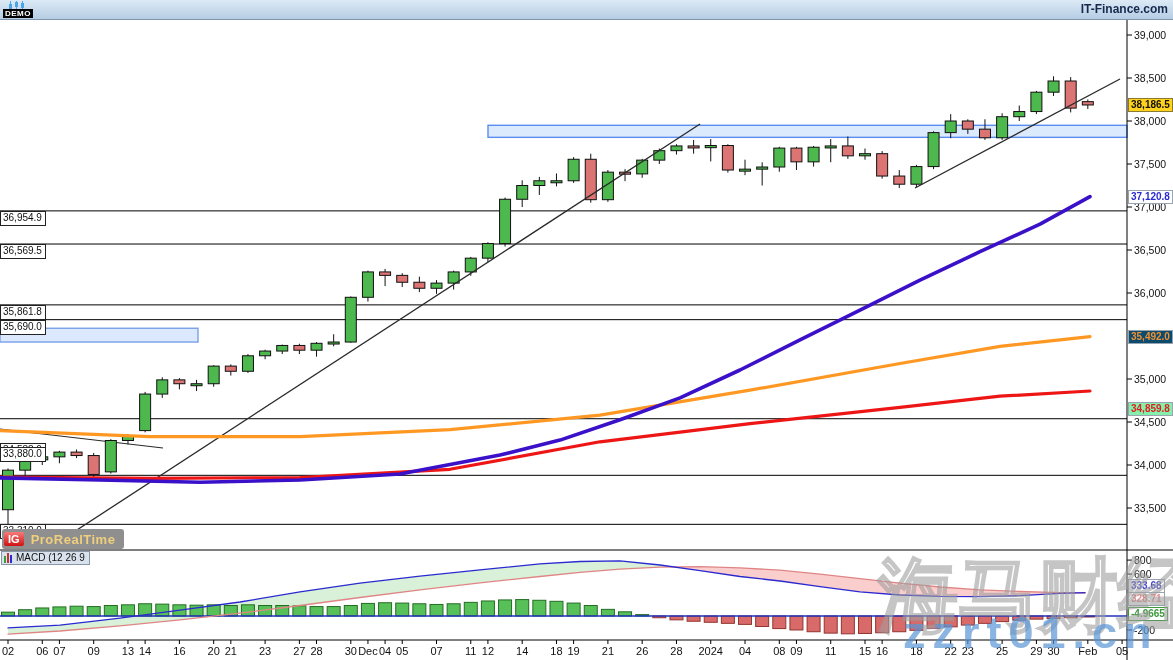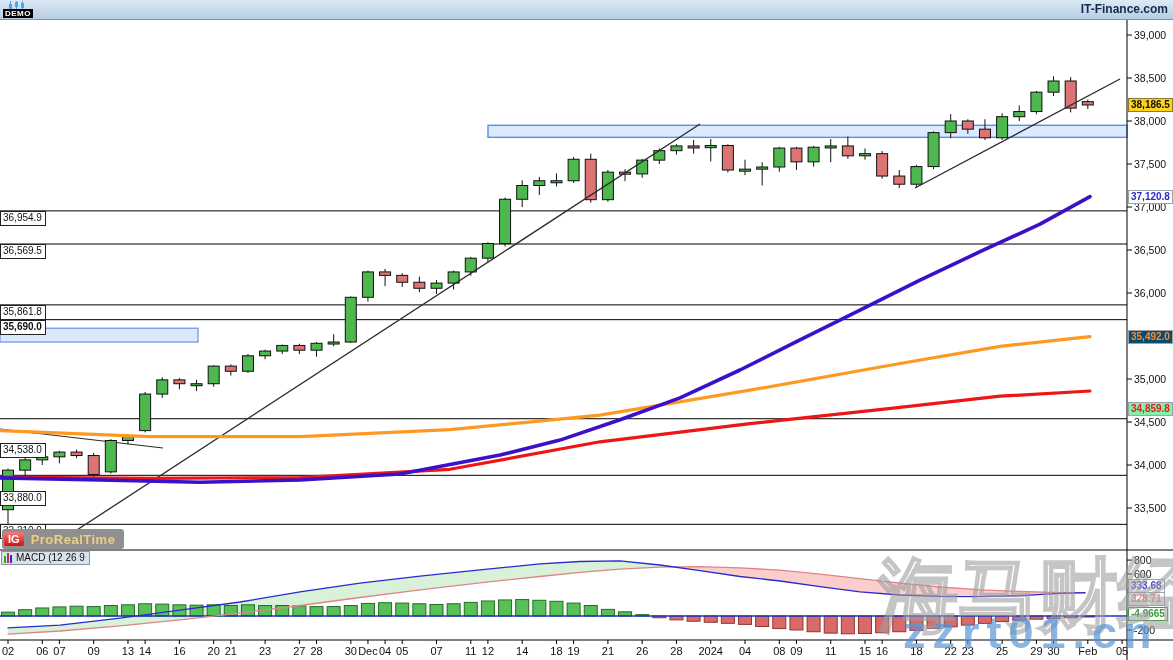--- a/index.html
+++ b/index.html
@@ -352,23 +352,23 @@
       <div class="rtag" style="top: 409px; background: #86efac; color: rgb(224, 32, 32); border-color: rgb(152, 164, 176);">34,859.8</div>
       <div class="rtick" style="top: 560.08px;">800</div>
       <div class="rtick" style="top: 574.06px;">600</div>
       <div class="rtick" style="top: 629.98px;">-200</div>
       <div class="rtag" style="top: 586px; color: rgb(68, 68, 221); border-color: rgb(152, 164, 176);">333.68</div>
       <div class="rtag" style="top: 599px; color: rgb(233, 138, 138); border-color: rgb(152, 164, 176);">328.71</div>
       <div class="rtag" style="top: 614px; color: rgb(58, 154, 58); border-color: rgb(58, 154, 58);">-4.9665</div>
       <div class="lvl" style="top: 210.879px;">36,954.9</div>
       <div class="lvl" style="top: 244.023px;">36,569.5</div>
       <div class="lvl" style="top: 304.885px;">35,861.8</div>
-      <div class="lvl" style="top: 319.66px; font-weight: bold;">35,690.0</div>
+      <div class="lvl" style="top: 319.66px;">35,690.0</div>
       <div class="lvl" style="top: 443px;">34,538.0</div>
-      <div class="lvl" style="top: 491px; text-align: center;">33,880.0</div>
+      <div class="lvl" style="top: 447px; text-align: center;">33,880.0</div>
       <div class="lvl" style="top: 524.34px;">33,310.0</div>
       <div class="ttick" style="left: 8px;">02</div>
       <div class="ttick" style="left: 42.28px;">06</div>
       <div class="ttick" style="left: 59.42px;">07</div>
       <div class="ttick" style="left: 93.7px;">09</div>
       <div class="ttick" style="left: 127.98px;">13</div>
       <div class="ttick" style="left: 145.12px;">14</div>
       <div class="ttick" style="left: 179.4px;">16</div>
       <div class="ttick" style="left: 213.68px;">20</div>
       <div class="ttick" style="left: 230.82px;">21</div>

